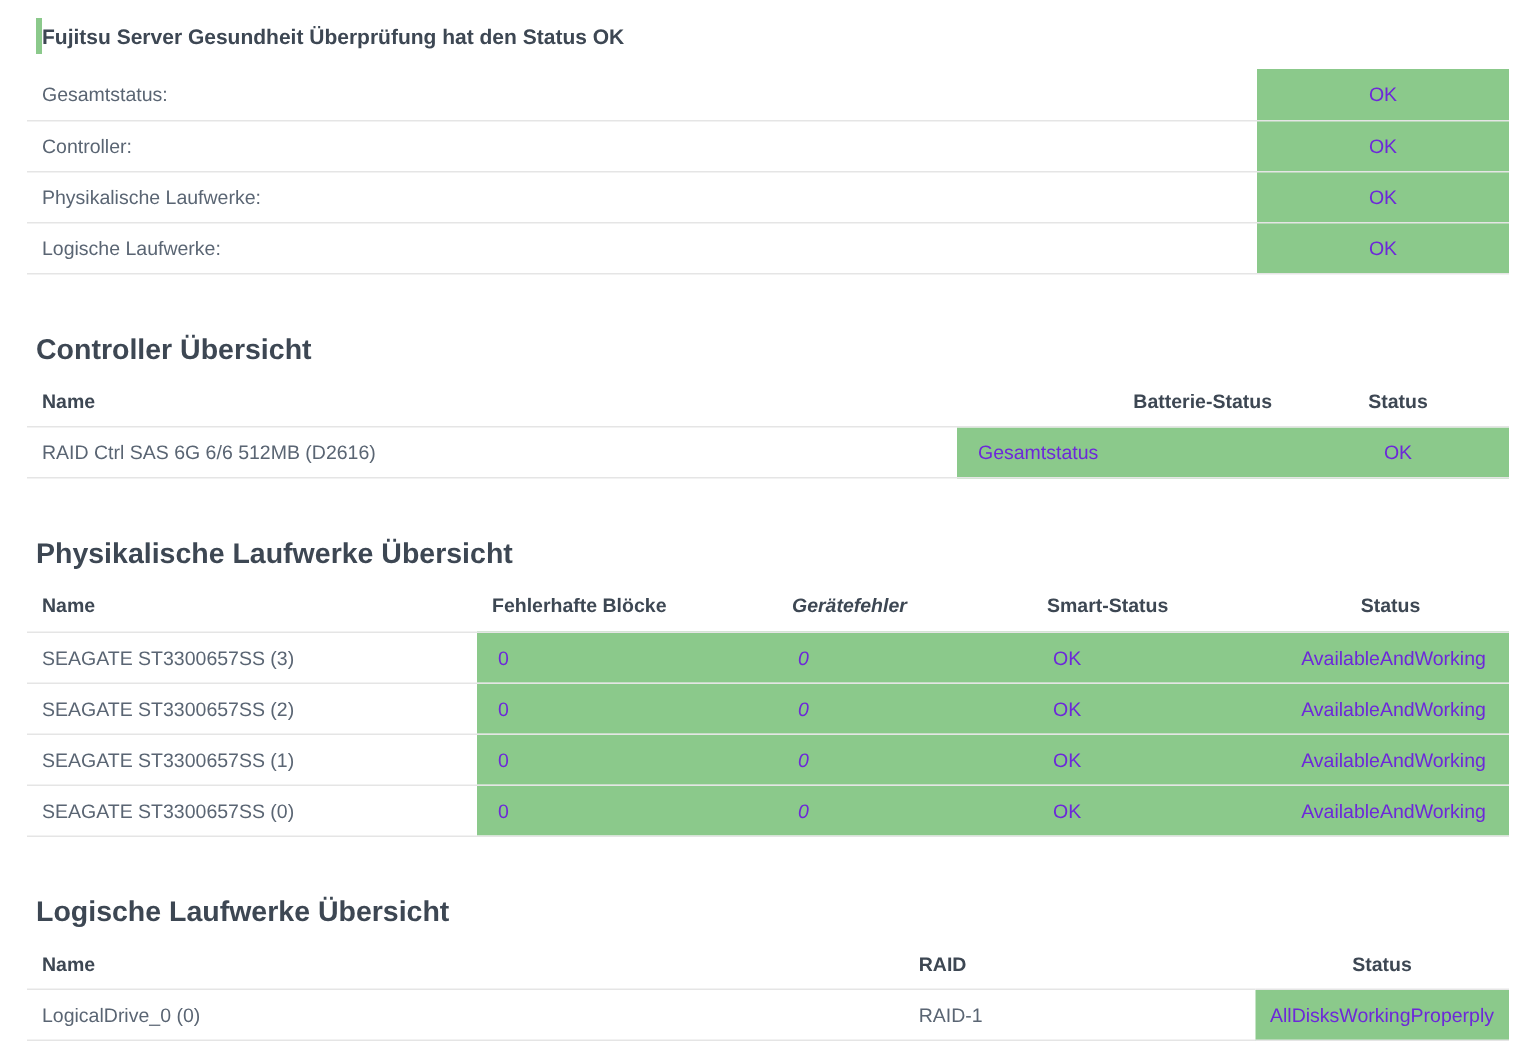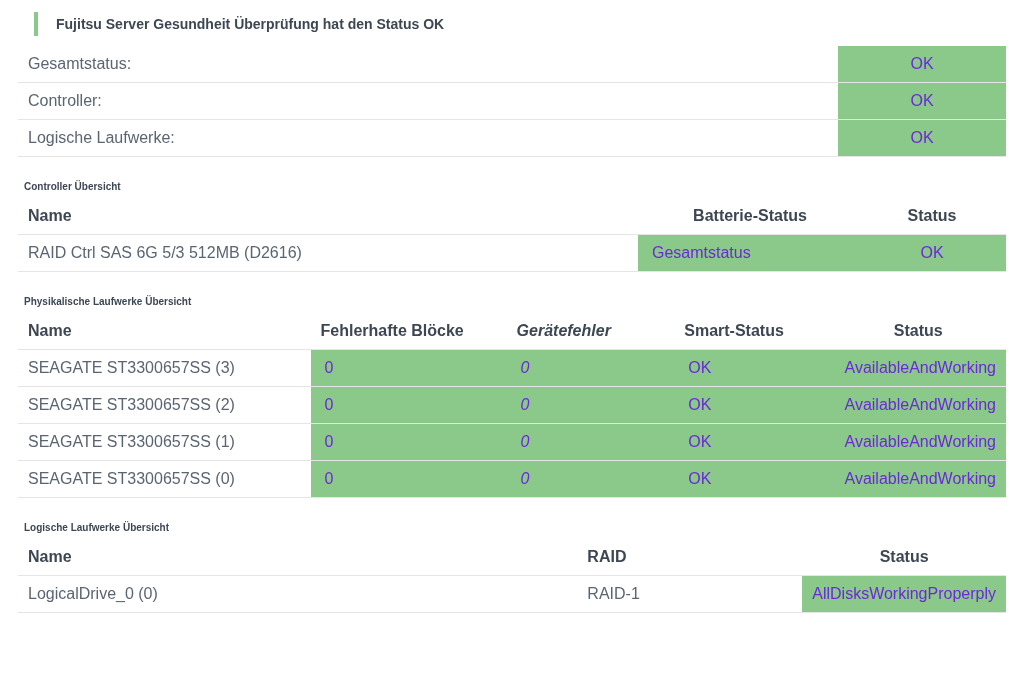--- a/index.html
+++ b/index.html
@@ -16,58 +16,58 @@
     font-family: "Segoe UI", Arial, sans-serif;
     font-size: 13px;
     color: var(--text);
     background: #fff;
   }
   .page-title {
     font-size: 14px;
     font-weight: 600;
     color: var(--header-text);
     border-left: 4px solid var(--green);
-    padding: 4px 0 4px 18px;
-    margin: 0 0 10px 16px;
+    padding: 4px 0 4px 0;
+    margin: 0 0 10px 6px;
   }
   .section-title {
-    font-size: 10px;
+    font-size: 19px;
     font-weight: 600;
     color: var(--header-text);
-    margin: 24px 0 6px 6px;
+    margin: 40px 0 6px 6px;
   }
   table {
     width: 100%;
     border-collapse: collapse;
   }
   th, td {
     text-align: left;
     padding: 9px 10px;
     border-bottom: 1px solid var(--border);
-    font-size: 16px;
+    font-size: 13px;
     color: var(--text);
     vertical-align: middle;
     height: 34px;
   }
   th {
     color: var(--header-text);
     font-weight: 600;
   }
   td.green-cell, th.green-cell {
     background: var(--green);
     color: #6d28d9;
     text-align: center;
   }
   
   .overall td:first-child { width: 820px; }
   .overall td.green-cell   { width: auto; }
 
   
   .controller th:nth-child(1), .controller td:nth-child(1) { width: 620px; }
-  .controller th:nth-child(2), .controller td:nth-child(2) { width: 220px; text-align:center; padding-left:14px;}
+  .controller th:nth-child(2), .controller td:nth-child(2) { width: 220px; text-align:right; padding-left:14px;}
   .controller td.green-cell:nth-child(2) { text-align:left; }
   .controller th:nth-child(3), .controller td:nth-child(3) { text-align:center; }
 
   
   .phys th:nth-child(1), .phys td:nth-child(1) { width: 300px; }
   .phys th:nth-child(2), .phys td:nth-child(2) { width: 200px; }
   .phys th:nth-child(3), .phys td:nth-child(3) { width: 170px; font-style: italic; }
   .phys th:nth-child(4), .phys td:nth-child(4) { width: 160px; }
   .phys td.green-cell { text-align:left; padding-left:14px; }
   .phys th:nth-child(5), .phys td:nth-child(5) { text-align:center; }
@@ -87,38 +87,42 @@
   <tbody>
     <tr>
       <td>Gesamtstatus:</td>
       <td class="green-cell">OK</td>
     </tr>
     <tr>
       <td>Controller:</td>
       <td class="green-cell">OK</td>
     </tr>
     <tr>
+      <td>Physikalische Laufwerke:</td>
+      <td class="green-cell">OK</td>
+    </tr>
+    <tr>
       <td>Logische Laufwerke:</td>
       <td class="green-cell">OK</td>
     </tr>
   </tbody>
 </table>
 
 <div class="section-title">Controller Übersicht</div>
 <table class="controller">
   <thead>
     <tr>
       <th>Name</th>
       <th>Batterie-Status</th>
       <th>Status</th>
     </tr>
   </thead>
   <tbody>
     <tr>
-      <td>RAID Ctrl SAS 6G 5/3 512MB (D2616)</td>
+      <td>RAID Ctrl SAS 6G 6/6 512MB (D2616)</td>
       <td class="green-cell">Gesamtstatus</td>
       <td class="green-cell">OK</td>
     </tr>
   </tbody>
 </table>
 
 <div class="section-title">Physikalische Laufwerke Übersicht</div>
 <table class="phys">
   <thead>
     <tr>

